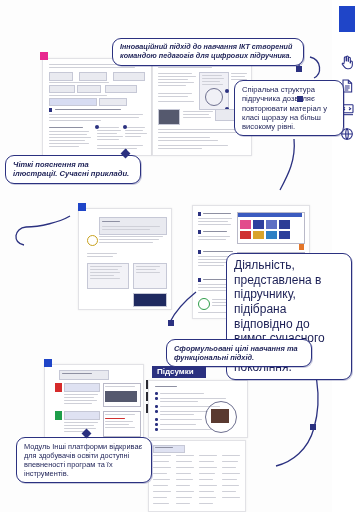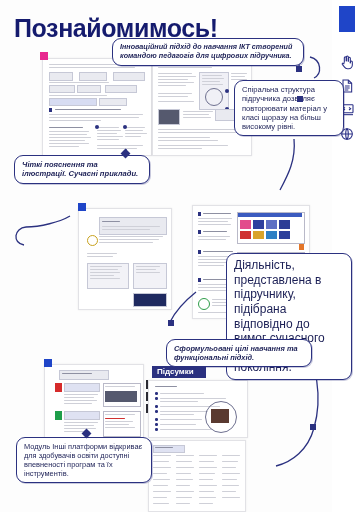--- a/index.html
+++ b/index.html
@@ -85,21 +85,20 @@
   .bluesq{background:#1f45c8}
   .redsq{background:#d62b2b}
   .greensq{background:#1e9e4a}
   .orangesq{background:#e3762a}
 </style>
 </head>
 <body>
 
 <div id="stage">
 
-  <div class="title">Познайомимось!</div>
 
   <div class="rail">
     <div class="rail-block"></div>
 
     <div class="rail-icon ri0">
       <svg viewBox="0 0 24 24" stroke="currentColor" fill="none" stroke-width="1.6">
         <path d="M8 13V5.5a1.5 1.5 0 0 1 3 0V11"></path>
         <path d="M11 11V4.5a1.5 1.5 0 0 1 3 0V11"></path>
         <path d="M14 11.5V6.5a1.5 1.5 0 0 1 3 0V14"></path>
         <path d="M17 14v-2a1.5 1.5 0 0 1 3 0v4.5c0 3-2.5 5.5-5.5 5.5h-2c-2 0-3.3-1-4.2-2.3L5 15.5c-.7-1 .6-2.4 1.6-1.6L8 15"></path>
@@ -399,21 +398,21 @@
   <div class="knob" style="left:297px;top:96px"></div>
   <div class="knobd" style="left:122px;top:150px"></div>
   <div class="knob" style="left:310px;top:424px"></div>
   <div class="knobd" style="left:83px;top:430px"></div>
   <div class="knob" style="left:168px;top:320px"></div>
 
   <div class="callout italic" style="left:112px;top:38px;width:176px;font-size:7.2px;">Інноваційний підхід до навчання ІКТ створений командою педагогів для цифрових підручника.</div>
 
   <div class="callout plain" style="left:234px;top:80px;width:94px;font-size:7.6px;">Спіральна структура підручника дозволяє повторювати матеріал у класі щоразу на більш високому рівні.</div>
 
-  <div class="callout italic" style="left:14px;top:155px;width:120px;font-size:7.6px;">Чіткі пояснення та ілюстрації. Сучасні приклади.</div>
+  <div class="callout italic" style="left:5px;top:155px;width:120px;font-size:7.6px;">Чіткі пояснення та ілюстрації. Сучасні приклади.</div>
 
 
   <div class="callout plain" style="left:226px;top:253px;width:110px;font-size:12px;">Діяльність, представлена в підручнику, підібрана відповідно до вимог сучасного цифрового покоління.</div>
 
   <div class="callout italic" style="left:166px;top:339px;width:130px;font-size:7.4px;">Сформульовані цілі навчання та функціональні підхід.</div>
 
   <div class="callout plain" style="left:16px;top:437px;width:120px;font-size:7.4px;">Модуль Інші платформи відкриває для здобувачів освіти доступні впевненості програм та їх інструментів.</div>
 
 
 </div>

